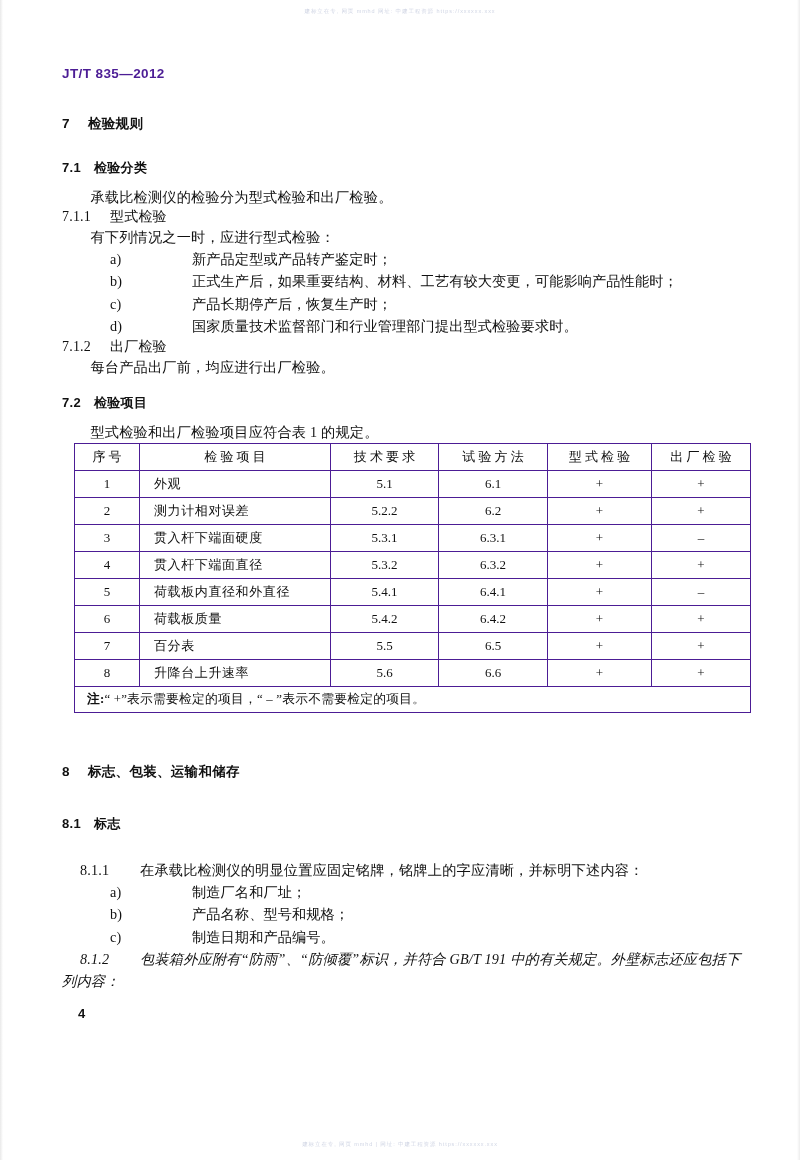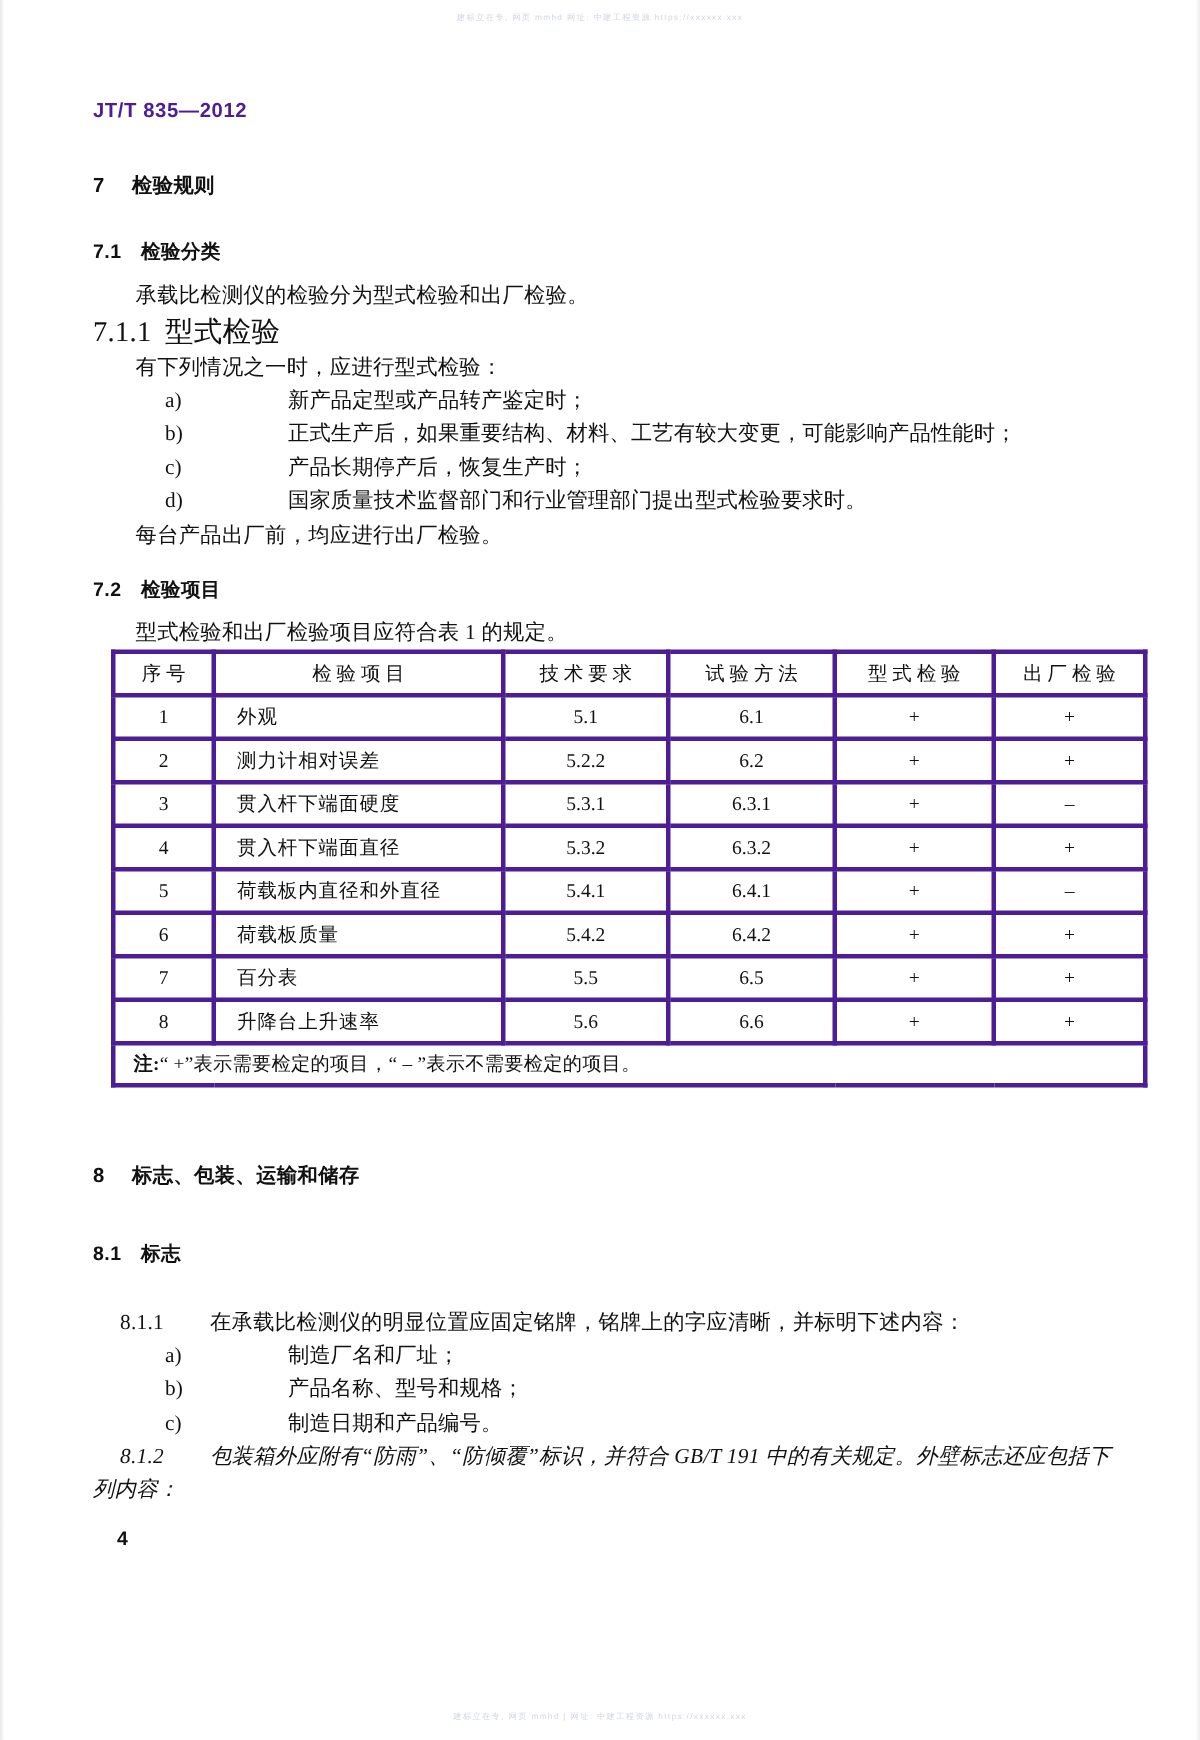--- a/index.html
+++ b/index.html
@@ -77,21 +77,21 @@
 
   .h2 {
     font-family: "Liberation Sans", sans-serif;
     font-size: 13px;
     font-weight: bold;
     letter-spacing: 0.3px;
   }
   .h2 .num { display: inline-block; min-width: 32px; }
 
   .h3 {
-    font-size: 19px;
+    font-size: 14px;
     font-weight: normal;
     letter-spacing: 0.2px;
   }
   .h3 .num { display: inline-block; min-width: 48px; }
 
   .para {
     font-size: 14.2px;
     line-height: 1.55;
     text-indent: 2em;
     letter-spacing: 0.2px;
@@ -135,21 +135,21 @@
   }
   .table-caption .cap-num { margin-right: 14px; }
 
   table.insp {
     border-collapse: collapse;
     width: 670px;
     margin-left: 12px;
     table-layout: fixed;
   }
   table.insp td, table.insp th {
-    border: 3px solid #4c1d95;
+    border: 1px solid #4c1d95;
     font-size: 13px;
     font-weight: normal;
     padding: 0;
     height: 26px;
     vertical-align: middle;
   }
   table.insp thead th {
     text-align: center;
     letter-spacing: 3.2px;
     text-indent: 3.2px;
@@ -235,20 +235,23 @@
       <li>
         <span class="mk">c)</span>
         <span class="tx">产品长期停产后，恢复生产时；</span>
       </li>
       <li>
         <span class="mk">d)</span>
         <span class="tx">国家质量技术监督部门和行业管理部门提出型式检验要求时。</span>
       </li>
     </ul>
 
+    <div class="h3">
+      <span class="num">7.1.2</span><span>出厂检验</span>
+    </div>
 
     <div class="para">每台产品出厂前，均应进行出厂检验。</div>
 
     <div class="sp-m"></div>
 
     <div class="h2">
       <span class="num">7.2</span><span>检验项目</span>
     </div>
 
     <div class="sp-s"></div>

